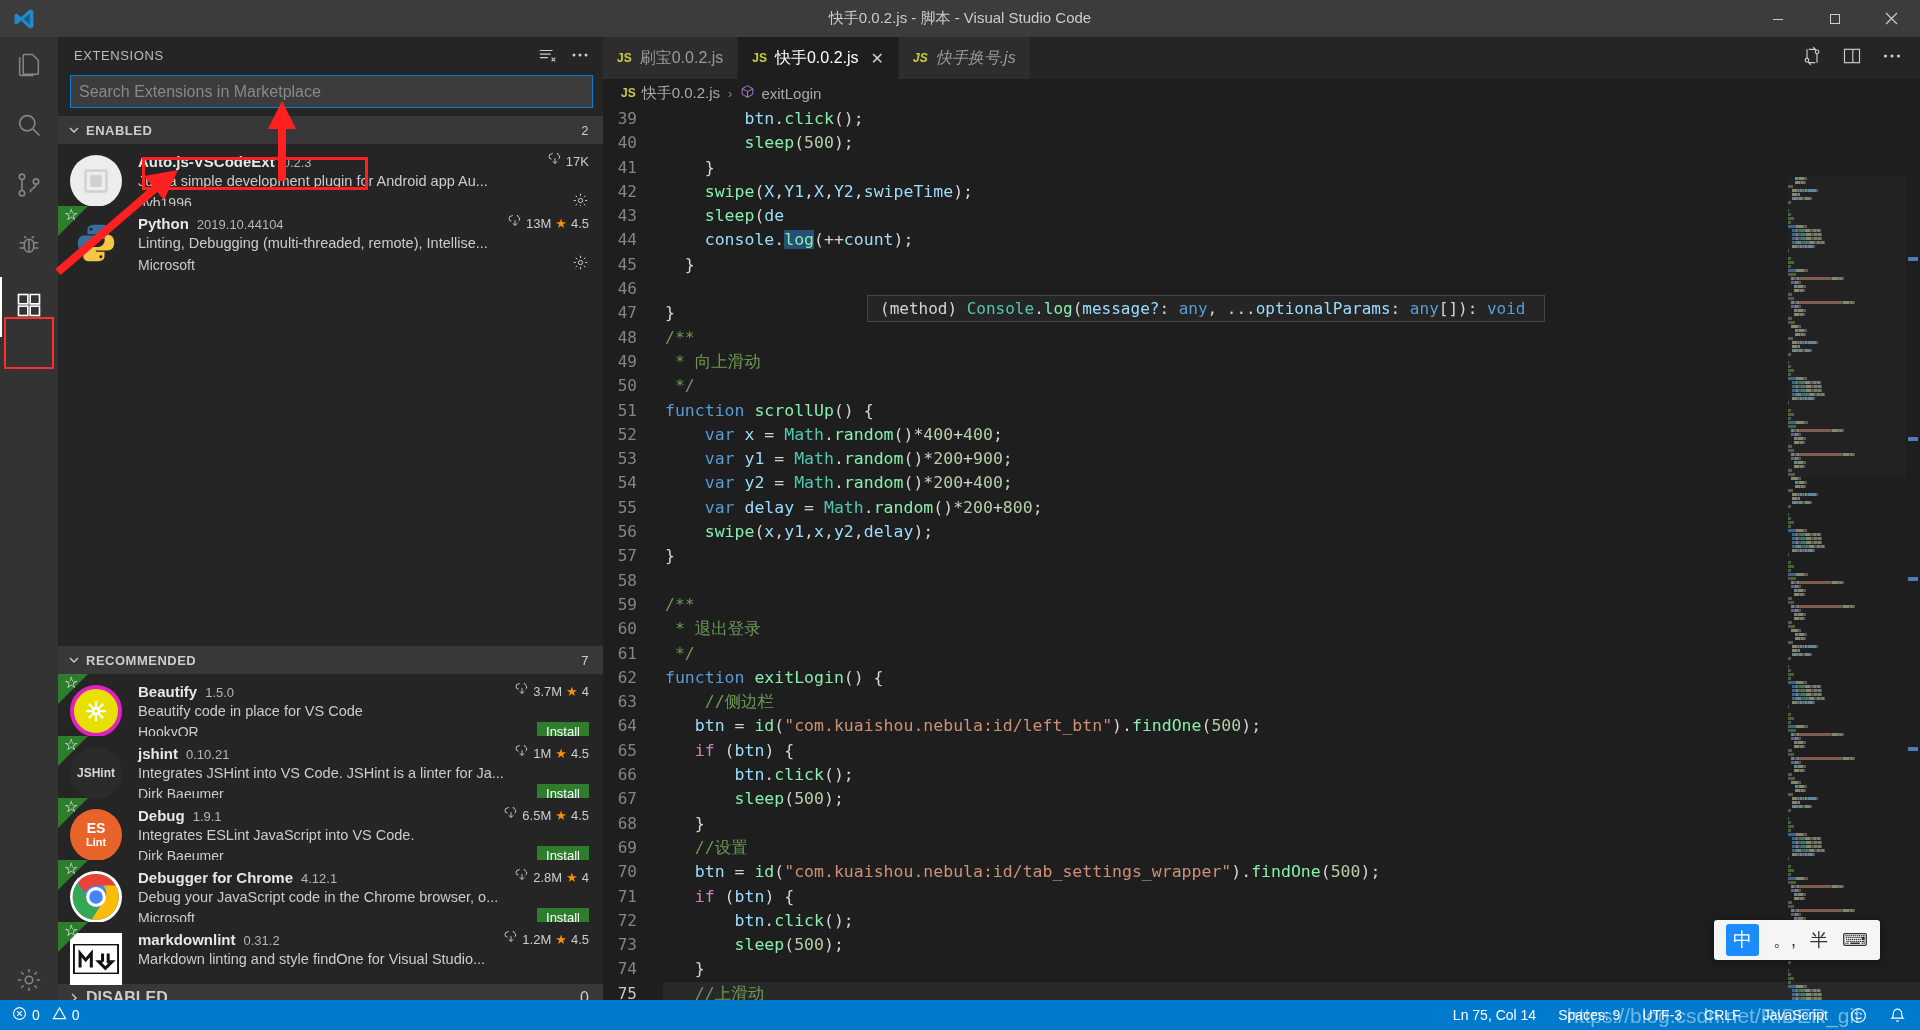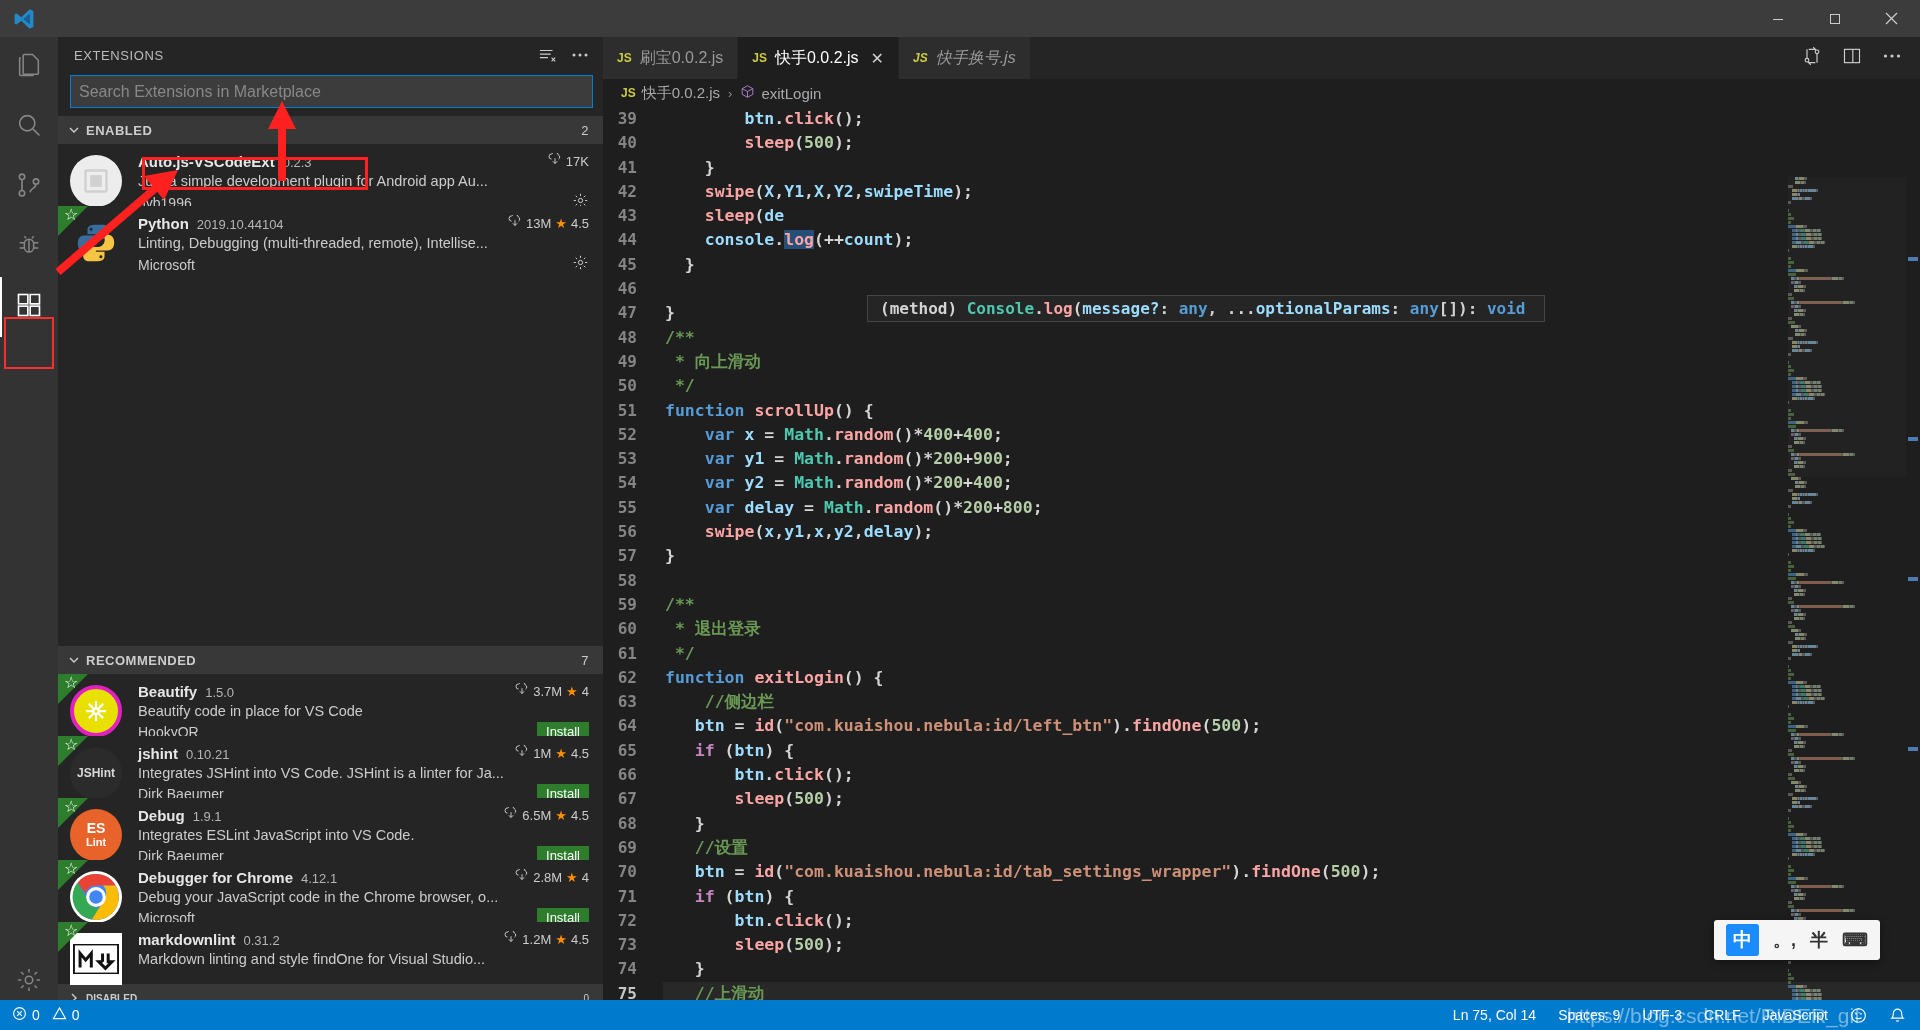--- a/index.html
+++ b/index.html
@@ -105,21 +105,21 @@
   .ext-pub { font-size:14px; color:#cccccc; }
   .ext-action { margin-left:auto; }
   .gear { color:#cccccc; }
   .install-btn {
     background:#2d7d2d; color:#ffffff; font-size:13px; padding:2px 9px; border:none;
     font-family:"Liberation Sans", sans-serif; cursor:pointer;
   }
   .filler { flex:1; background:#252526; }
   .disabled-row {
     height:28px; background:#383838; display:flex; align-items:center;
-    padding:0 14px 0 10px; font-size:10px; font-weight:bold; color:#cccccc;
+    padding:0 14px 0 10px; font-size:16px; font-weight:bold; color:#cccccc;
   }
   .disabled-row .count { margin-left:auto; font-weight:normal; }
 
   
   .anno-box {
     position:absolute; border:3px solid #ff2020; pointer-events:none; z-index:40;
   }
   .anno-arrow { position:absolute; pointer-events:none; z-index:41; }
 
   
@@ -139,37 +139,37 @@
   .tab .closeb { font-size:16px; color:#cfcfcf; margin-left:4px; }
   .tabs-right { margin-left:auto; display:flex; align-items:center; gap:20px; padding-right:18px; color:#cccccc; }
 
   .breadcrumb {
     height:28px; display:flex; align-items:center; gap:6px; padding-left:18px;
     background:#1e1e1e; color:#a9a9a9; font-size:15px;
   }
   .bc-sep { color:#8c8c8c; font-size:13px; margin:0 2px; }
   .bc-symbol { color:#b180d7; }
 
-  .codearea { flex:1; position:relative; overflow:hidden; background:#1e1e1e;font-weight:bold; }
+  .codearea { flex:1; position:relative; overflow:hidden; background:#1e1e1e; }
   .code {
     position:absolute; top:0; left:0; right:0;
     font-family:"DejaVu Sans Mono", monospace; font-size:16.5px; line-height:24.3px;
     white-space:pre;
   }
   .line { display:flex; height:24.3px; }
   .ln {
     width:60px; flex:none; text-align:right; padding-right:26px;
     color:#858585; font-family:"DejaVu Sans Mono", monospace; font-size:16px;
   }
   .line.cur .ln { color:#c6c6c6; }
   .line.cur .src { background:#282828; }
   .src { flex:1; color:#d4d4d4; padding-left:2px; }
   .kw    { color:#569cd6; }
   .kw2   { color:#c586c0; }
-  .fn    { color:#fca5a5; }
+  .fn    { color:#86efac; }
   .var   { color:#9cdcfe; }
   .num   { color:#b5cea8; }
   .str   { color:#ce9178; }
   .cmt   { color:#6a9955; }
   .typ   { color:#4ec9b0; }
   .pl    { color:#d4d4d4; }
 
   .tooltip {
     position:absolute; left:264px; top:188px; width:678px; height:27px;
     background:#252526; border:1px solid #454545;
@@ -222,20 +222,21 @@
 
 <div id="app">
 
   <div class="titlebar">
     <div class="vslogo">
       <svg width="24" height="24" viewBox="0 0 24 24">
         <path d="M17.8 2.2 9.3 10.2 4.6 6.6 2.6 7.6v8.8l2 1 4.7-3.6 8.5 8 3.6-1.7V3.9L17.8 2.2z" fill="#2489ca"></path>
         <path d="M17.9 6.6v10.8L11.4 12l6.5-5.4z" fill="#1b5e8e"></path>
       </svg>
     </div>
+    <div class="title-center">快手0.0.2.js - 脚本 - Visual Studio Code</div>
     <div class="winbtns">
       <div class="winbtn">
         <svg width="12" height="12" viewBox="0 0 12 12">
             <rect x="1" y="6" width="10" height="1" fill="#cccccc"></rect>
           </svg>
       </div>
       <div class="winbtn">
         <svg width="12" height="12" viewBox="0 0 12 12">
             <rect x="1.5" y="1.5" width="9" height="9" fill="none" stroke="#cccccc" stroke-width="1"></rect>
           </svg>

